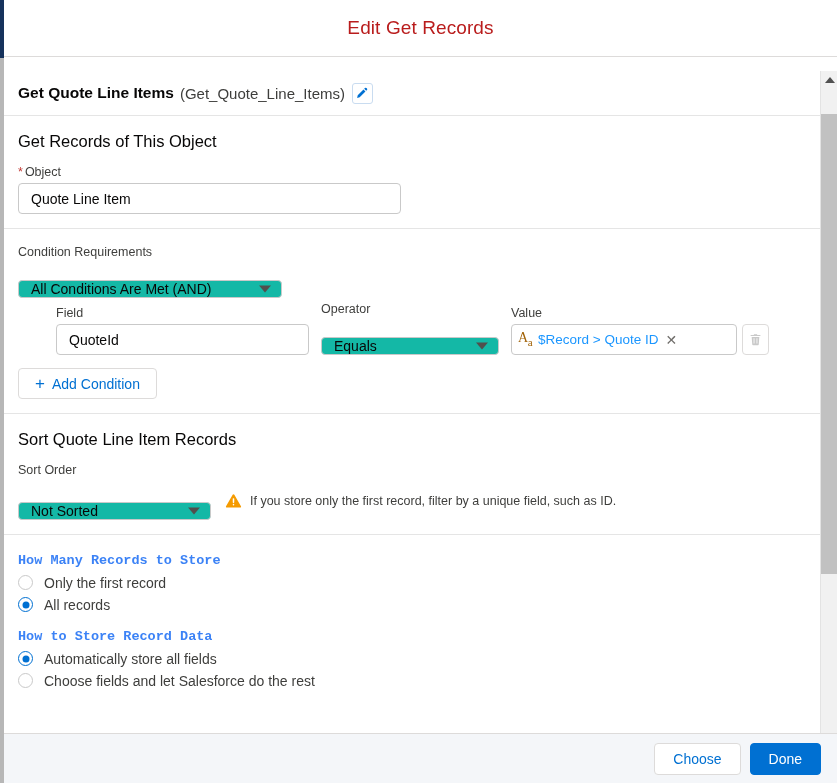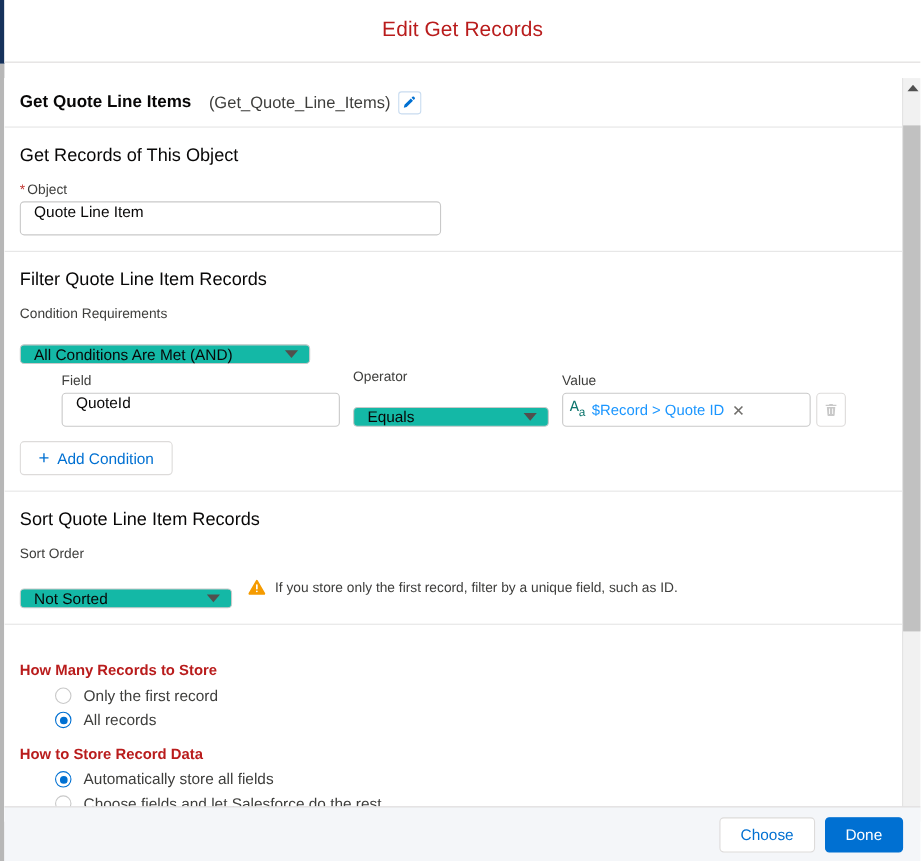--- a/index.html
+++ b/index.html
@@ -61,21 +61,21 @@
   .name-row {
     height: 45px;
     display: flex; align-items: center;
     padding: 0 14px;
     border-bottom: 1px solid #e5e5e5;
   }
   .name-bold {
     font-size: 15.5px; font-weight: bold; color: #080707;
   }
   .name-api {
-    font-size: 15px; color: #3e3e3c; margin-left: 16px;
+    font-size: 15px; color: #3e3e3c; margin-left: 6px;
   }
   .pencil-btn {
     margin-left: 7px;
     width: 21px; height: 21px;
     border: 1px solid #c9dcf0;
     border-radius: 3px;
     background: #fff;
     display: flex; align-items: center; justify-content: center;
     cursor: pointer;
   }
@@ -98,21 +98,21 @@
   .req-star { color: #c23934; margin-right: 2px; }
 
   
   .txt-input {
     height: 31px; width: 383px;
     border: 1px solid #c9c9c9; border-radius: 4px;
     background: #fff;
     padding: 0 12px;
     font-size: 14px; color: #080707;
     font-family: "Liberation Sans", sans-serif;
-    display: flex; align-items: flex-start;
+    display: flex; align-items: center;
   }
   .sel {
     position: relative;
     height: 18px;
     border: 1px solid #c9c9c9; border-radius: 4px;
     background: #14b8a6;
     padding: 0 30px 0 12px;
     font-size: 14px; color: #080707;
     display: flex; align-items: center;
     cursor: pointer;
@@ -138,23 +138,23 @@
   .c-op    { width: 178px; }
   .c-val   { width: 258px; }
   .pill-box {
     height: 31px; width: 258px;
     border: 1px solid #c9c9c9; border-radius: 4px;
     background: #fff;
     display: flex; align-items: center;
     padding: 0 6px;
   }
   .aa-icon {
-    font-size: 14px; color: #0f766e;
+    font-size: 14px; color: #a16207;
     margin-right: 6px; line-height: 1;
-    font-family: Liberation Mono, monospace;
+    font-family: Liberation Serif, serif;
     letter-spacing: -.5px;
   }
   .aa-icon sub { font-size: 11px; }
   .pill-text {
     font-size: 13.5px; color: #1b96ff;
     white-space: nowrap;
   }
   .pill-x {
     margin-left: 7px; font-size: 14px; color: #706e6b;
     cursor: pointer; line-height: 1;
@@ -183,26 +183,27 @@
     color: #0070d2; font-weight: 500;
   }
 
   
   .sort-row { display: flex; align-items: center; }
   .warn-wrap { display: flex; align-items: center; margin-left: 14px; }
   .warn-text { font-size: 12.5px; color: #3e3e3c; margin-left: 8px; }
 
   
   .grp-title {
-    font-size: 13.5px; font-weight: bold; color: #b91c1c;
-    margin: 16px 0 7px 0;
+    font-size: 13.5px; font-weight: bold; color: #3b82f6;
+    margin: 0 0 7px 0;
+    font-family: Liberation Mono, monospace;
   }
   .radio-item {
-    display: flex; align-items: flex-end;
-    margin-bottom: 6px; cursor: pointer; margin-left: 32px;
+    display: flex; align-items: flex-start;
+    margin-bottom: 6px; cursor: pointer;
   }
   .radio {
     width: 15px; height: 15px; border-radius: 50%;
     border: 1px solid #c9c9c9; background: #fff;
     margin-right: 11px; flex: none;
     position: relative;
   }
   .radio.on { border-color: #0070d2; }
   .radio.on::after {
     content: ""; position: absolute;
@@ -292,21 +293,20 @@
         <div class="section-title">Get Records of This Object</div>
         <label class="field-label">
           <span class="req-star">*</span><span>Object</span>
         </label>
         <div class="txt-input">
           <span>Quote Line Item</span>
         </div>
       </div>
 
       <div class="section">
-        <div class="section-title">Filter Quote Line Item Records</div>
 
         <label class="field-label">Condition Requirements</label>
         <div class="sel" style="width:264px;">
           <span>All Conditions Are Met (AND)</span>
           <span class="caret"></span>
         </div>
 
         <div class="cond-row">
           <div class="cond-col c-field">
             <label class="field-label">Field</label>

